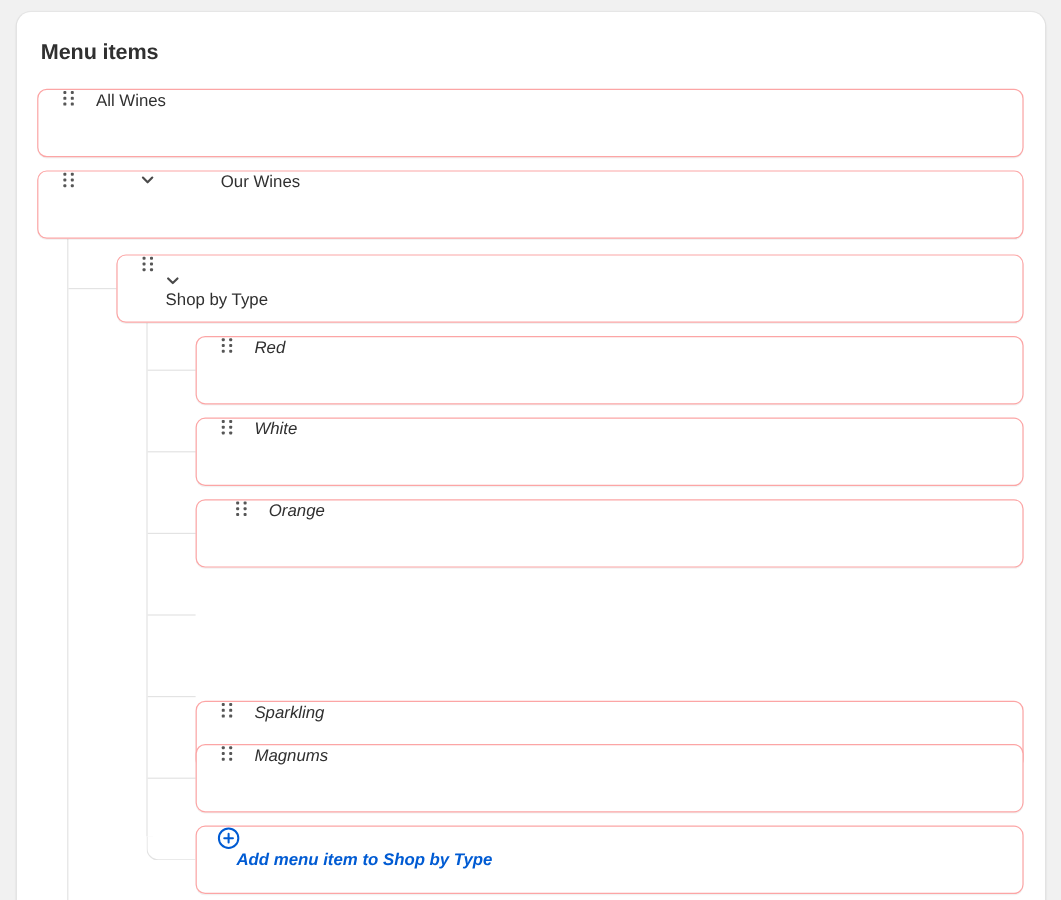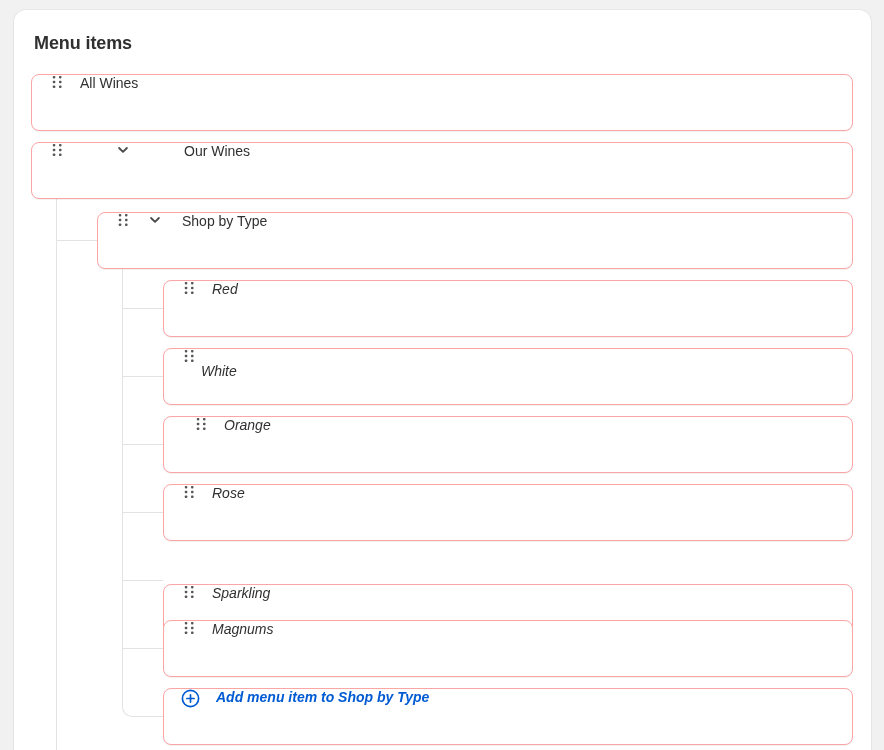--- a/index.html
+++ b/index.html
@@ -82,20 +82,21 @@
   .label {
     margin-left: 17px;
     font-size: 14px;
     color: #303030;
   }
   .has-chevron .label { margin-left: 20px; }
   
   .add-row {
     padding-left: 17px;
     cursor: pointer;
+    flex-direction: column;
   }
   .plus {
     display: flex;
     align-items: center;
     flex: none;
   }
   .add-label {
     margin-left: 16px;
     font-size: 14px;
     font-weight: 700;
@@ -149,21 +150,21 @@
         </svg>
     </span>
     <span class="chevron">
       <svg width="14" height="14" viewBox="0 0 14 14">
           <path d="M3.1 5 L7 8.9 L10.9 5" fill="none" stroke="#4a4a4a" stroke-width="1.8" stroke-linecap="round" stroke-linejoin="round"></path>
         </svg>
     </span>
     <span class="label">Our Wines</span>
   </div>
 
-  <div class="row lvl1 has-chevron" style="top:202px;">
+  <div class="row lvl1 has-chevron" style="top:202px;flex-direction:column;">
     <span class="handle">
       <svg width="11" height="14" viewBox="0 0 11 14">
           <g fill="#565656">
         <rect x="0.8" y="0.9" width="2.5" height="2.5" rx="0.8"></rect>
             <rect x="7.0" y="0.9" width="2.5" height="2.5" rx="0.8"></rect>
         <rect x="0.8" y="5.7" width="2.5" height="2.5" rx="0.8"></rect>
             <rect x="7.0" y="5.7" width="2.5" height="2.5" rx="0.8"></rect>
         <rect x="0.8" y="10.5" width="2.5" height="2.5" rx="0.8"></rect>
             <rect x="7.0" y="10.5" width="2.5" height="2.5" rx="0.8"></rect>
       </g>
@@ -186,21 +187,21 @@
         <rect x="0.8" y="5.7" width="2.5" height="2.5" rx="0.8"></rect>
             <rect x="7.0" y="5.7" width="2.5" height="2.5" rx="0.8"></rect>
         <rect x="0.8" y="10.5" width="2.5" height="2.5" rx="0.8"></rect>
             <rect x="7.0" y="10.5" width="2.5" height="2.5" rx="0.8"></rect>
       </g>
         </svg>
     </span>
     <span class="label">Red</span>
   </div>
 
-  <div class="row lvl2" style="top:338px;flex-direction:column;">
+  <div class="row lvl2" style="top:338px;">
     <span class="handle">
       <svg width="11" height="14" viewBox="0 0 11 14">
           <g fill="#565656">
         <rect x="0.8" y="0.9" width="2.5" height="2.5" rx="0.8"></rect>
             <rect x="7.0" y="0.9" width="2.5" height="2.5" rx="0.8"></rect>
         <rect x="0.8" y="5.7" width="2.5" height="2.5" rx="0.8"></rect>
             <rect x="7.0" y="5.7" width="2.5" height="2.5" rx="0.8"></rect>
         <rect x="0.8" y="10.5" width="2.5" height="2.5" rx="0.8"></rect>
             <rect x="7.0" y="10.5" width="2.5" height="2.5" rx="0.8"></rect>
       </g>
@@ -218,35 +219,20 @@
         <rect x="0.8" y="5.7" width="2.5" height="2.5" rx="0.8"></rect>
             <rect x="7.0" y="5.7" width="2.5" height="2.5" rx="0.8"></rect>
         <rect x="0.8" y="10.5" width="2.5" height="2.5" rx="0.8"></rect>
             <rect x="7.0" y="10.5" width="2.5" height="2.5" rx="0.8"></rect>
       </g>
         </svg>
     </span>
     <span class="label">Orange</span>
   </div>
 
-  <div class="row lvl2" style="top:474px;">
-    <span class="handle">
-      <svg width="11" height="14" viewBox="0 0 11 14">
-          <g fill="#565656">
-        <rect x="0.8" y="0.9" width="2.5" height="2.5" rx="0.8"></rect>
-            <rect x="7.0" y="0.9" width="2.5" height="2.5" rx="0.8"></rect>
-        <rect x="0.8" y="5.7" width="2.5" height="2.5" rx="0.8"></rect>
-            <rect x="7.0" y="5.7" width="2.5" height="2.5" rx="0.8"></rect>
-        <rect x="0.8" y="10.5" width="2.5" height="2.5" rx="0.8"></rect>
-            <rect x="7.0" y="10.5" width="2.5" height="2.5" rx="0.8"></rect>
-      </g>
-        </svg>
-    </span>
-    <span class="label">Rose</span>
-  </div>
 
   <div class="row lvl2" style="top:542px;margin-top:32px;">
     <span class="handle">
       <svg width="11" height="14" viewBox="0 0 11 14">
           <g fill="#565656">
         <rect x="0.8" y="0.9" width="2.5" height="2.5" rx="0.8"></rect>
             <rect x="7.0" y="0.9" width="2.5" height="2.5" rx="0.8"></rect>
         <rect x="0.8" y="5.7" width="2.5" height="2.5" rx="0.8"></rect>
             <rect x="7.0" y="5.7" width="2.5" height="2.5" rx="0.8"></rect>
         <rect x="0.8" y="10.5" width="2.5" height="2.5" rx="0.8"></rect>

